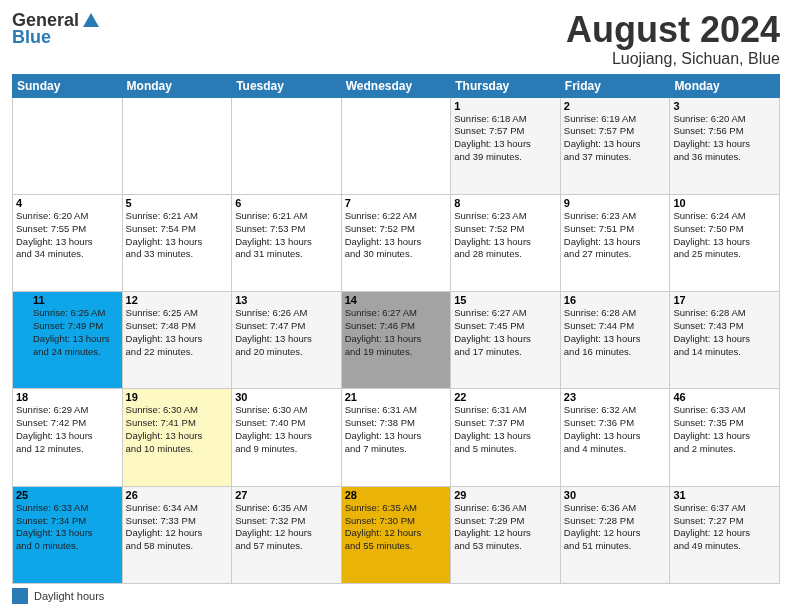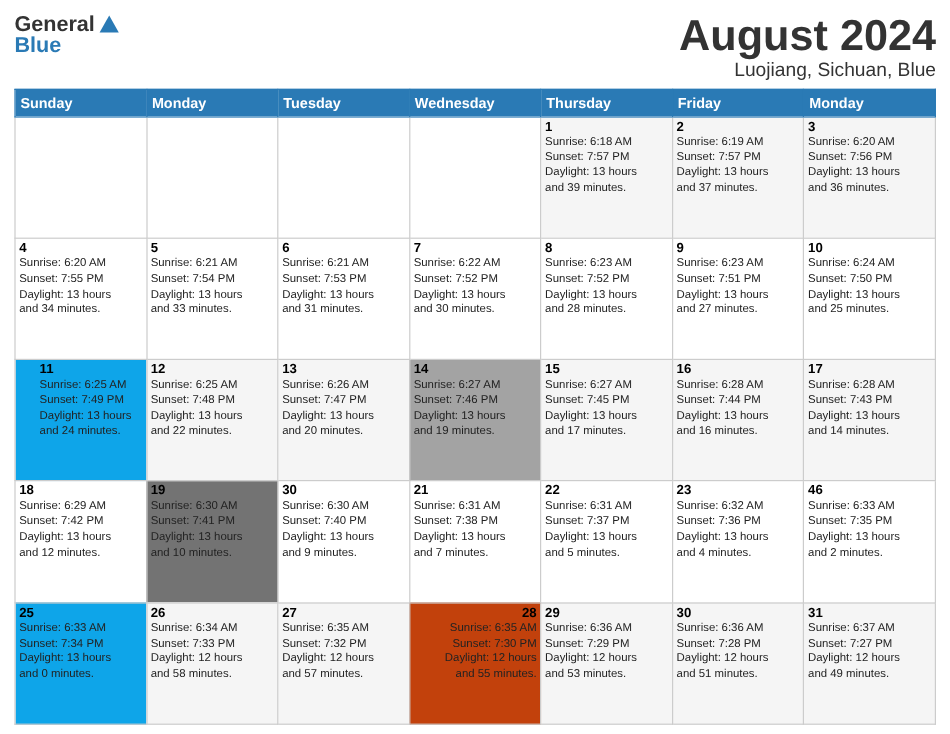--- a/index.html
+++ b/index.html
@@ -279,21 +279,21 @@
           </td>
         </tr>
         <tr>
           <td style="background: rgb(255, 255, 255);">
             <span class="day-num">18</span>
             <div class="day-info" style="white-space: pre-line;">Sunrise: 6:29 AM
 Sunset: 7:42 PM
 Daylight: 13 hours
 and 12 minutes.</div>
           </td>
-          <td style="background: #737373;">
+          <td style="background: #fef9c3;">
             <span class="day-num">19</span>
             <div class="day-info" style="white-space: pre-line;">Sunrise: 6:30 AM
 Sunset: 7:41 PM
 Daylight: 13 hours
 and 10 minutes.</div>
           </td>
           <td style="background: rgb(255, 255, 255);">
             <span class="day-num">30</span>
             <div class="day-info" style="white-space: pre-line;">Sunrise: 6:30 AM
 Sunset: 7:40 PM
@@ -344,21 +344,21 @@
 Daylight: 12 hours
 and 58 minutes.</div>
           </td>
           <td style="background: rgb(245, 245, 245);">
             <span class="day-num">27</span>
             <div class="day-info" style="white-space: pre-line;">Sunrise: 6:35 AM
 Sunset: 7:32 PM
 Daylight: 12 hours
 and 57 minutes.</div>
           </td>
-          <td style="background: #c2410c; text-align: right;">
+          <td style="background: #eab308;">
             <span class="day-num">28</span>
             <div class="day-info" style="white-space: pre-line;">Sunrise: 6:35 AM
 Sunset: 7:30 PM
 Daylight: 12 hours
 and 55 minutes.</div>
           </td>
           <td style="background: rgb(245, 245, 245);">
             <span class="day-num">29</span>
             <div class="day-info" style="white-space: pre-line;">Sunrise: 6:36 AM
 Sunset: 7:29 PM
@@ -376,13 +376,17 @@
             <span class="day-num">31</span>
             <div class="day-info" style="white-space: pre-line;">Sunrise: 6:37 AM
 Sunset: 7:27 PM
 Daylight: 12 hours
 and 49 minutes.</div>
           </td>
         </tr>
       </tbody>
   </table>
 
+  <div class="footer-note">
+    <div class="color-box"></div>
+    <span>Daylight hours</span>
+  </div>
 </div>
 
 </body></html>

